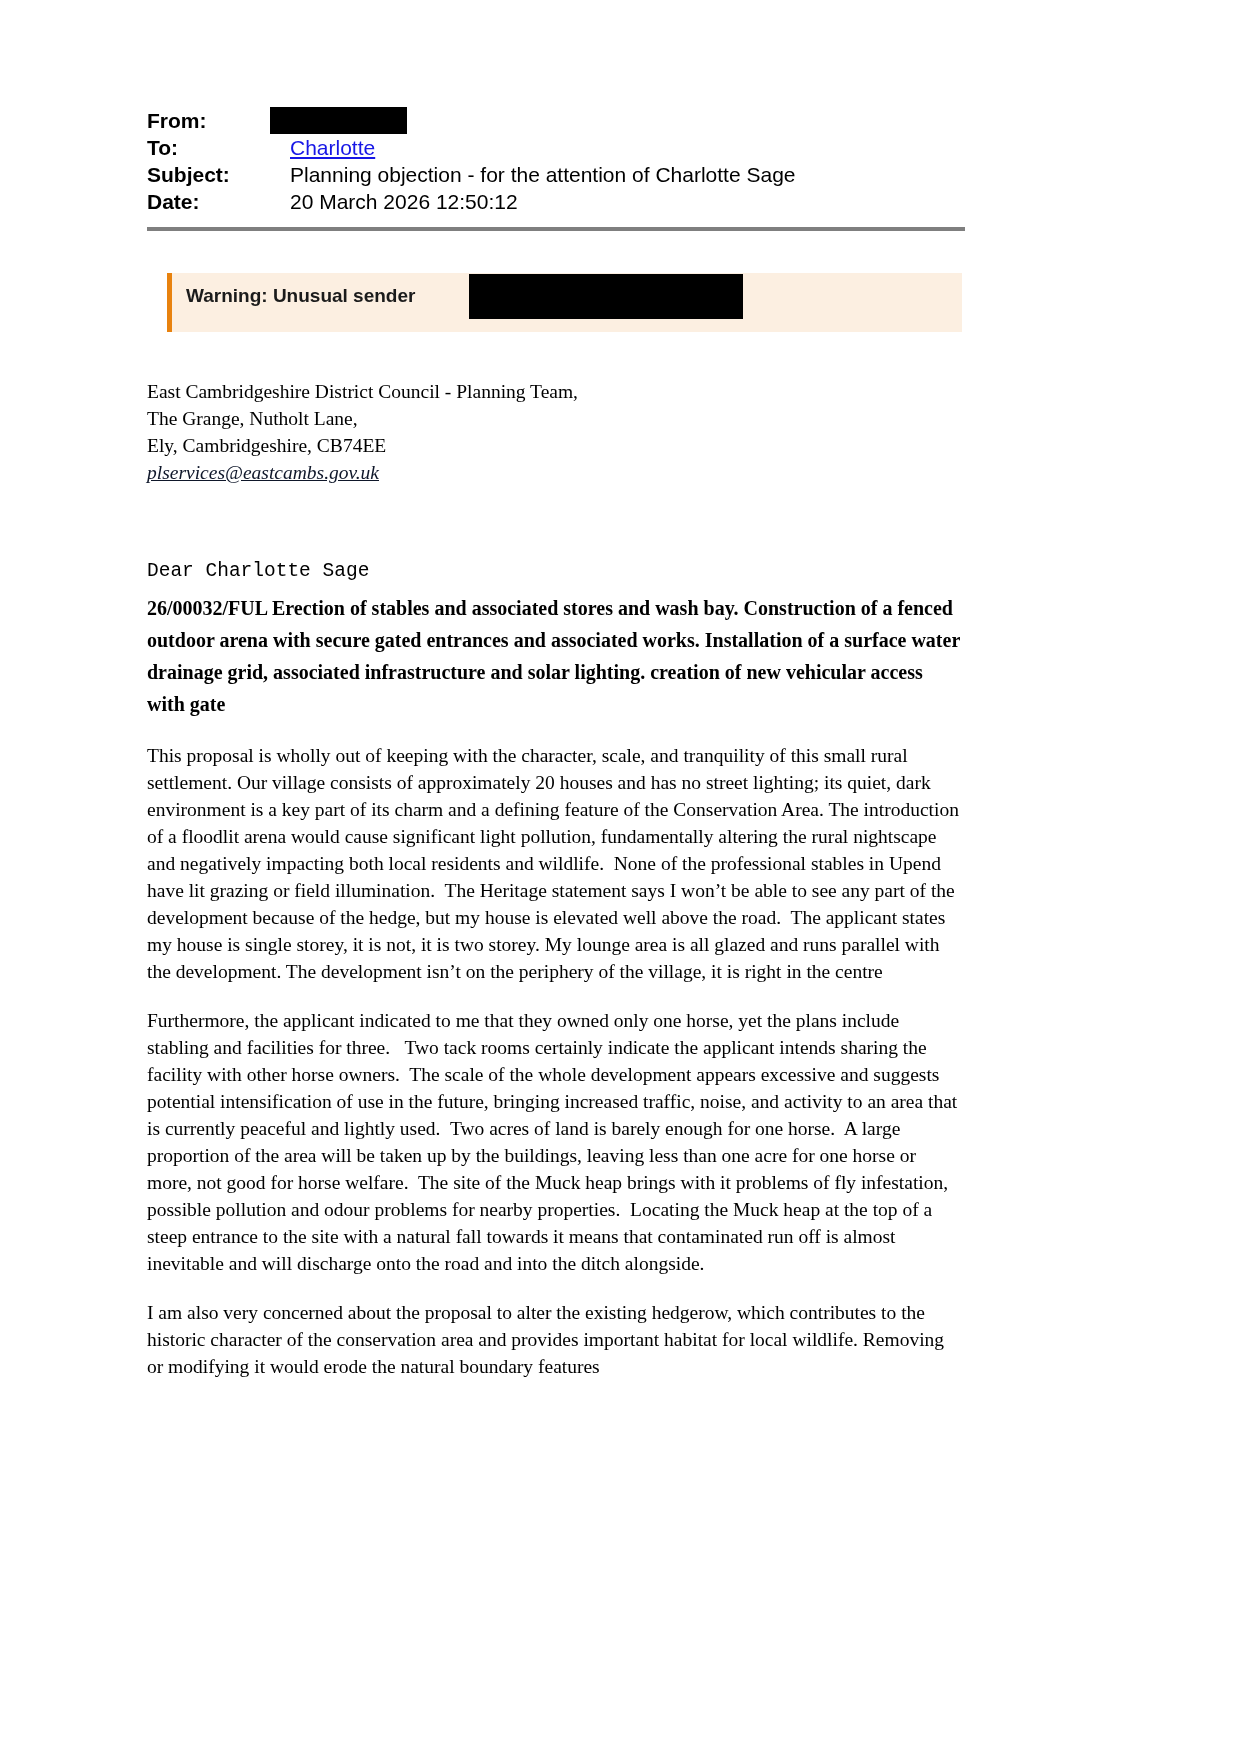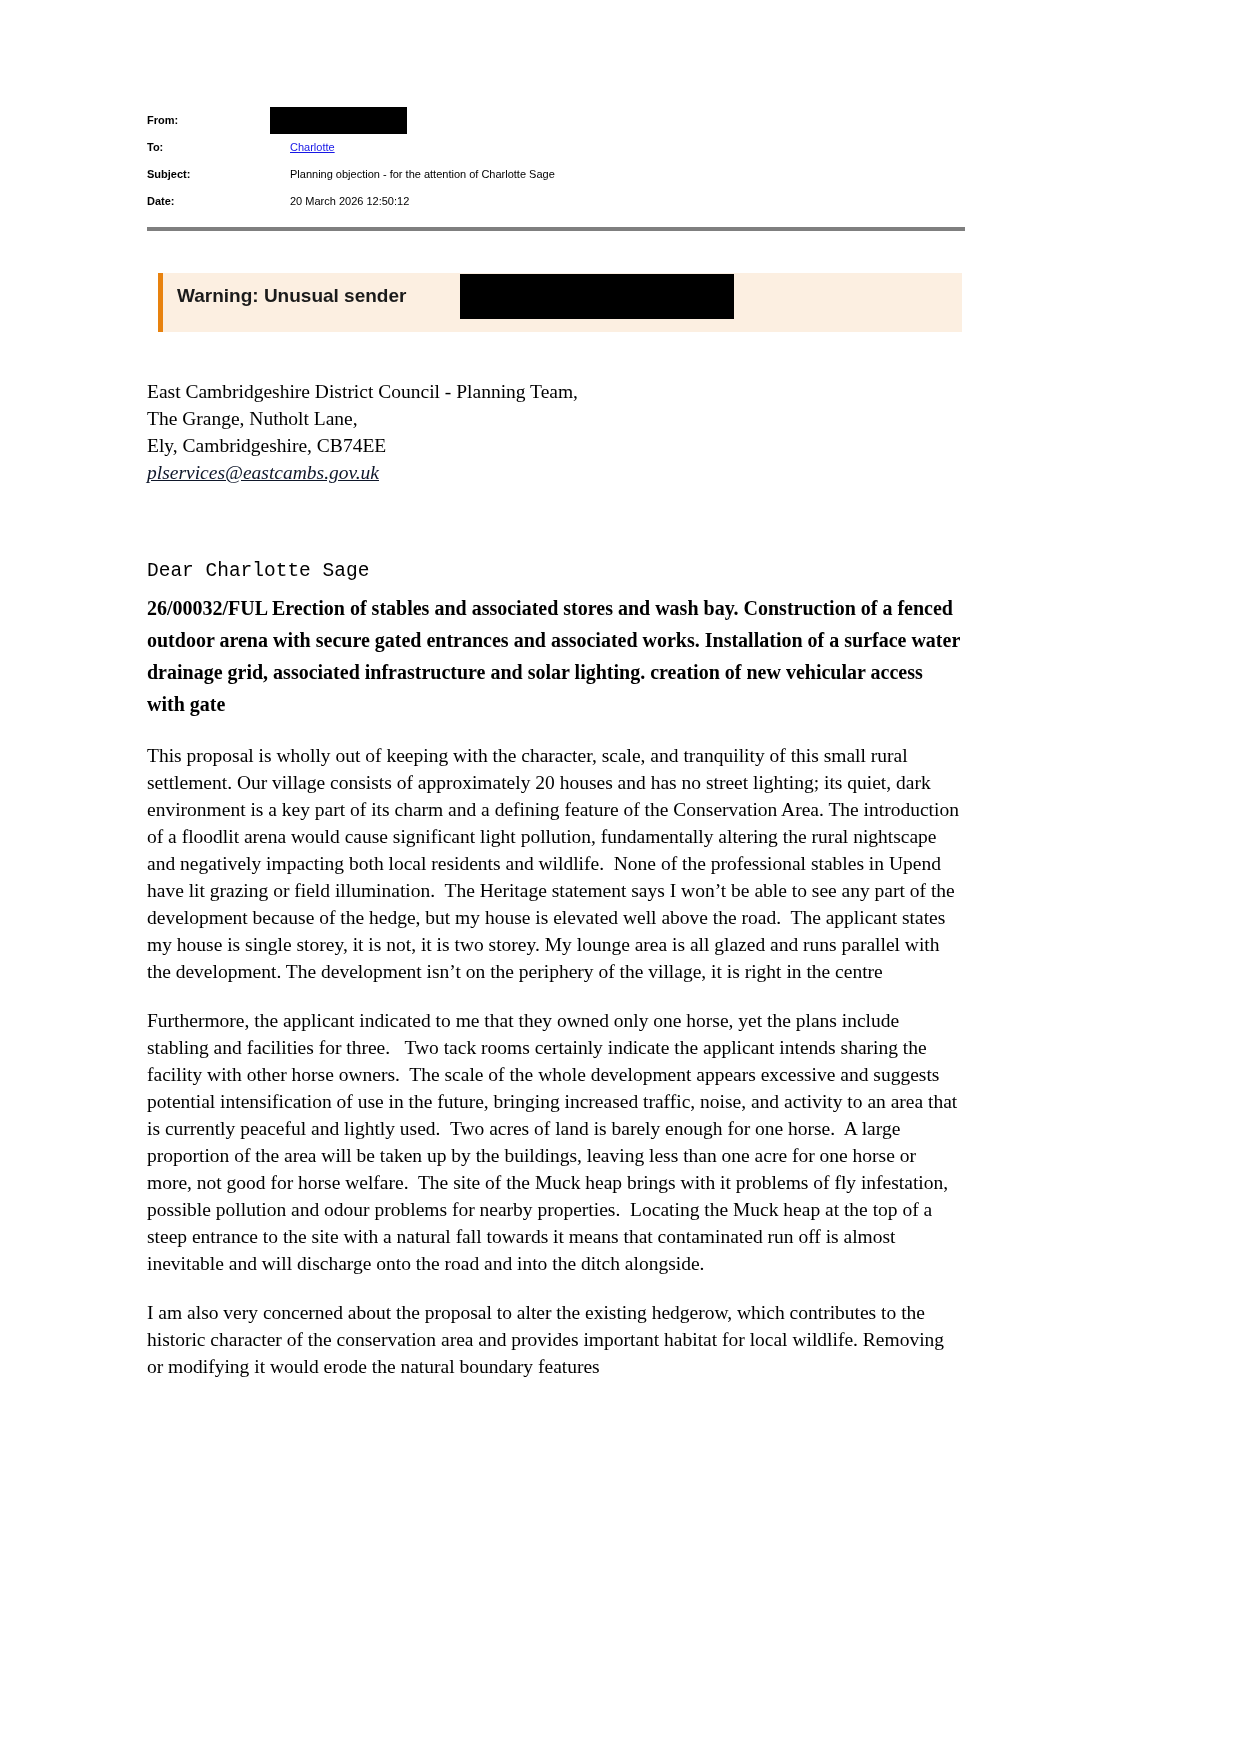--- a/index.html
+++ b/index.html
@@ -9,21 +9,21 @@
     background: #ffffff;
     overflow: hidden;
     font-family: "Liberation Sans", sans-serif;
     color: #000000;
   }
   .page {
     padding: 107px 275px 0 147px;
   }
 
   
-  .hdr { font-size: 11px; }
+  .hdr { font-size: 21px; }
   .hdr-row {
     display: flex;
     align-items: flex-start;
     line-height: 27px;
     height: 27px;
   }
   .hdr-label {
     width: 143px;
     flex: 0 0 143px;
     font-weight: bold;
@@ -44,21 +44,21 @@
   .hr-rule {
     margin-top: 12px;
     height: 4px;
     background: #7f7f7f;
     width: 100%;
   }
 
   
   .warn {
     margin-top: 42px;
-    margin-left: 11px;
+    margin-left: 20px;
     margin-right: 3px;
     background: #fcefe1;
     border-left: 5px solid #e8820e;
     padding: 8px 16px 13px 14px;
     font-size: 19px;
     line-height: 29px;
     color: #1b1b1b;
   }
   .warn-title-line {
     display: flex;

